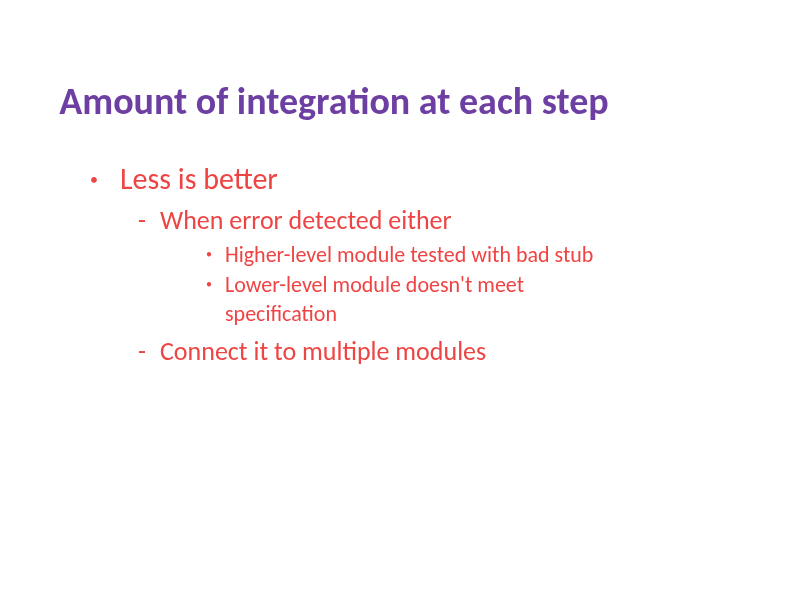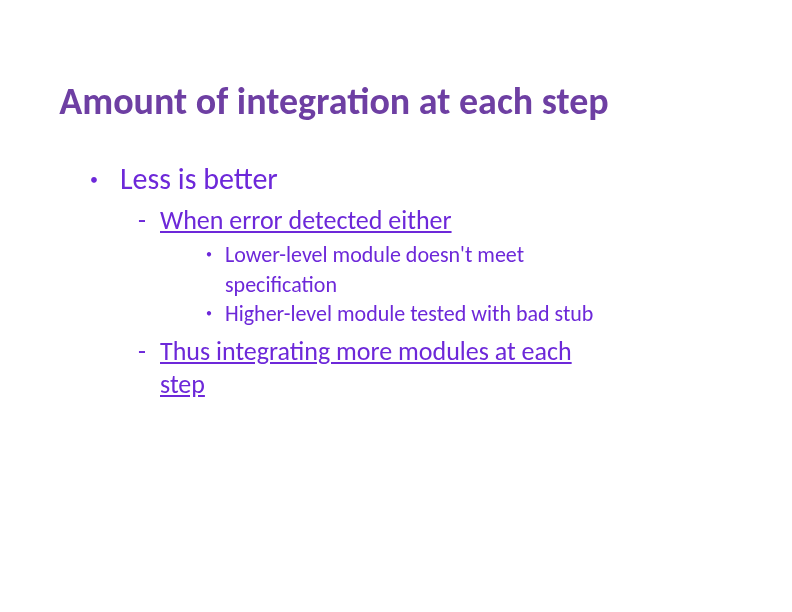--- a/index.html
+++ b/index.html
@@ -28,42 +28,41 @@
     color: #6e3fa3;
     letter-spacing: 0px;
   }
   .body {
     position: absolute;
     top: 160px;
     left: 90px;
     right: 60px;
     font-size: 28px;
     line-height: 1.25;
-    color: #6d28d9;
+    color: #ef4444;
   }
   .lvl1 {
     position: relative;
     padding-left: 30px;
     margin-bottom: 2px;
     font-size: 30px;
   }
   .lvl1::before {
     content: "•";
     position: absolute;
     left: 0;
     top: 10px;
     font-size: 16px;
   }
   .lvl2 {
     position: relative;
     padding-left: 70px;
     margin-top: 6px;
     margin-bottom: 4px;
     font-size: 26px;
-    text-decoration: underline;
   }
   .lvl2::before {
     content: "-";
     position: absolute;
     left: 48px;
     top: 0;
   }
   .lvl3 {
     position: relative;
     padding-left: 135px;
@@ -87,21 +86,21 @@
 <div class="slide">
 
   <div class="title">Amount of integration at each step</div>
 
   <div class="body">
 
     <div class="lvl1">Less is better</div>
 
     <div class="lvl2">When error detected either</div>
 
+    <div class="lvl3">Higher-level module tested with bad stub</div>
     <div class="lvl3">Lower-level module doesn't meet specification</div>
-    <div class="lvl3">Higher-level module tested with bad stub</div>
 
 
-    <div class="lvl2">Thus integrating more modules at each step</div>
+    <div class="lvl2">Connect it to multiple modules</div>
 
   </div>
 
 </div>
 
 </body></html>

